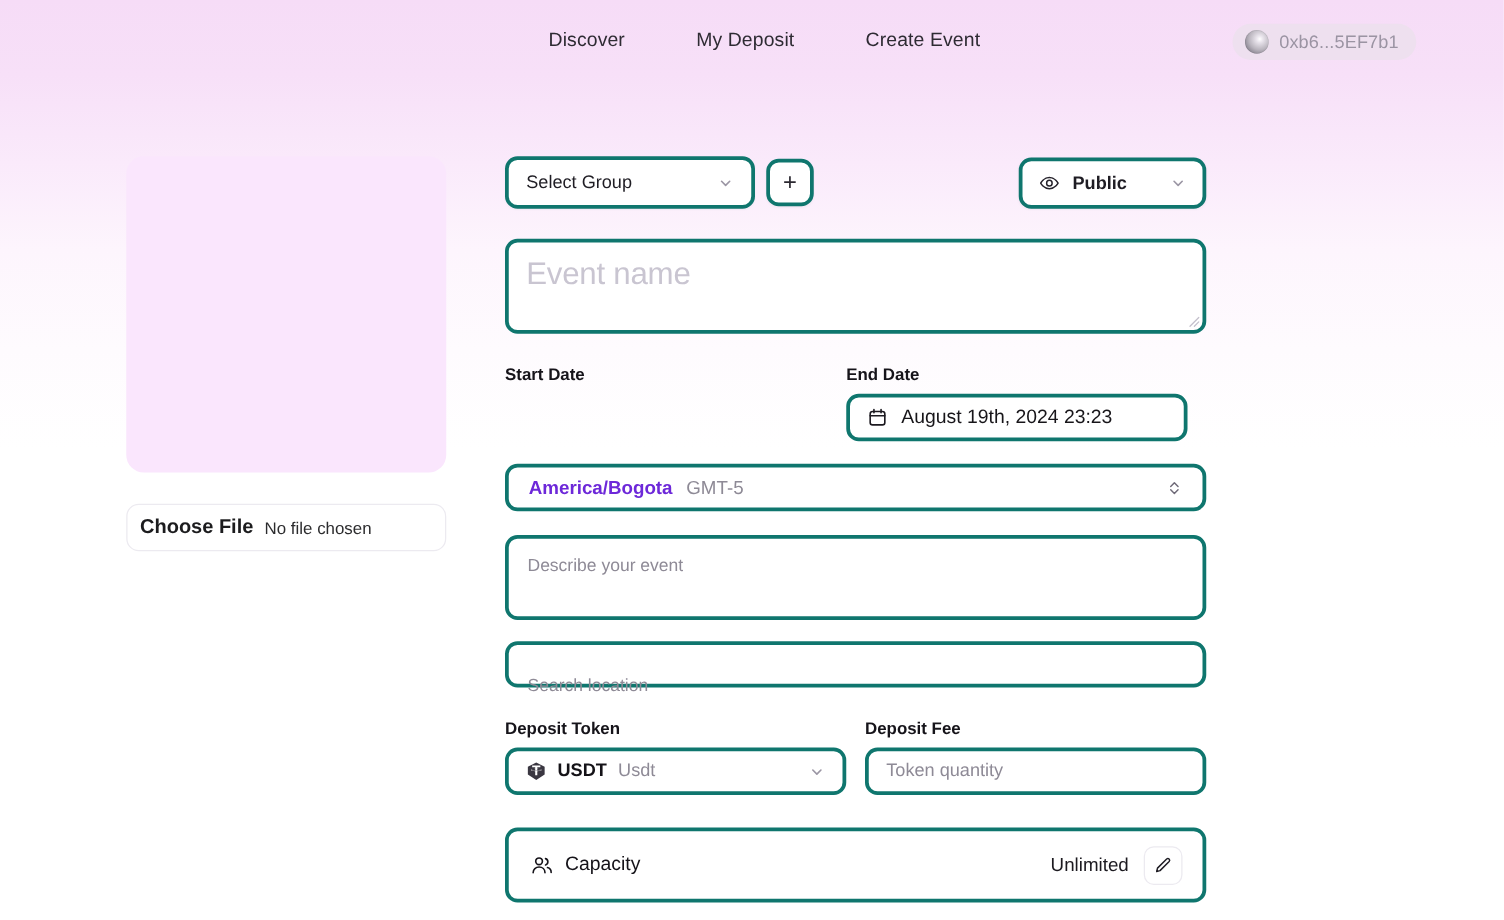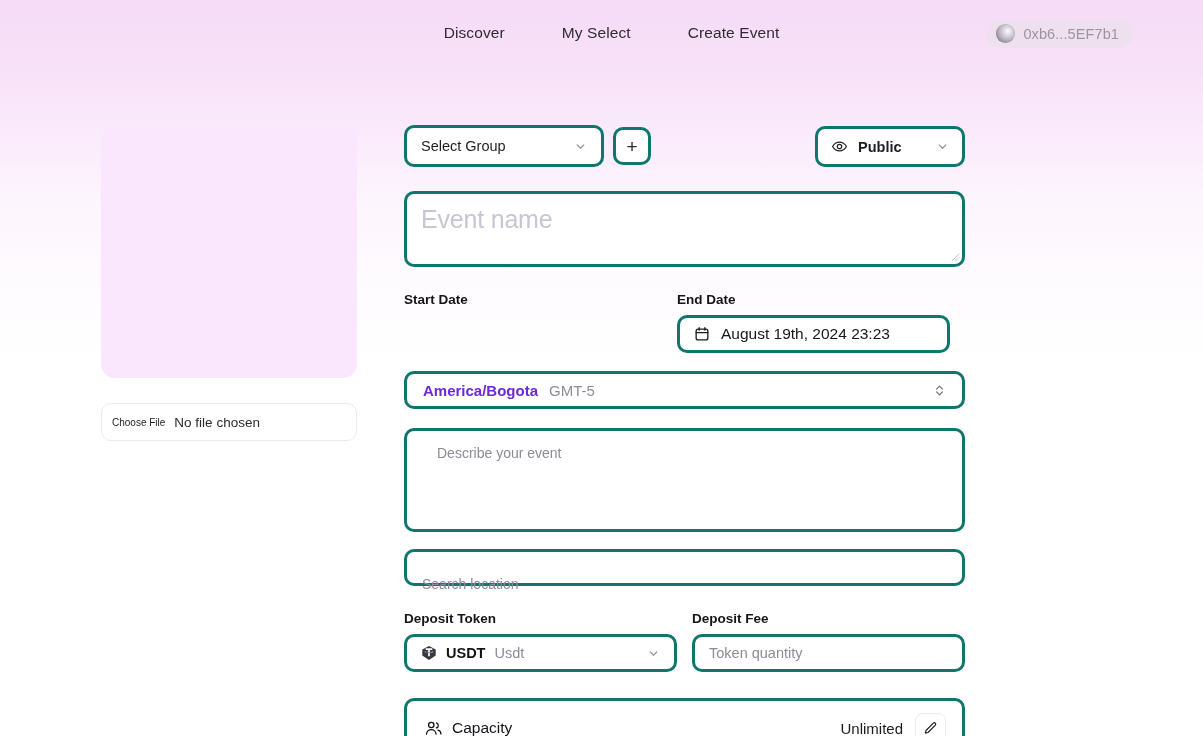--- a/index.html
+++ b/index.html
@@ -98,22 +98,22 @@
     background: #ffffff;
     border: 1px solid #eceaf0;
     border-radius: 10px;
     display: flex;
     align-items: center;
     padding: 0 10px;
     gap: 9px;
     cursor: pointer;
   }
   .file-btn-label {
-    font-size: 10px;
-    font-weight: normal;
+    font-size: 16px;
+    font-weight: bold;
     color: #1c1c1e;
   }
   .file-status {
     font-size: 13.5px;
     color: #2c2c2e;
   }
 
   .form-col {
     position: absolute;
     left: 404px;
@@ -251,22 +251,22 @@
   .tz-offset {
     font-size: 15px;
     color: #8e8a96;
     margin-left: 11px;
     flex: 1;
   }
 
   .describe {
     margin-top: 19px;
     width: 561px;
-    height: 104px;
-    padding: 13px 15px 0 30px;
+    height: 68px;
+    padding: 13px 15px 0 15px;
     position: relative;
   }
   .describe .ph {
     font-size: 14px;
     color: #8d89957d;
     color: #8e8a96;
   }
 
   .location {
     margin-top: 17px;
@@ -352,21 +352,21 @@
   }
 
   svg { display: block; }
 </style>
 </head>
 <body>
 
 <div class="topbar">
   <div class="nav-links">
     <span class="nav-link">Discover</span>
-    <span class="nav-link">My Select</span>
+    <span class="nav-link">My Deposit</span>
     <span class="nav-link">Create Event</span>
   </div>
 
   <div class="wallet-pill">
     <span class="wallet-avatar"></span>
     <span class="wallet-label">0xb6...5EF7b1</span>
   </div>
 </div>
 
 <div class="page">

